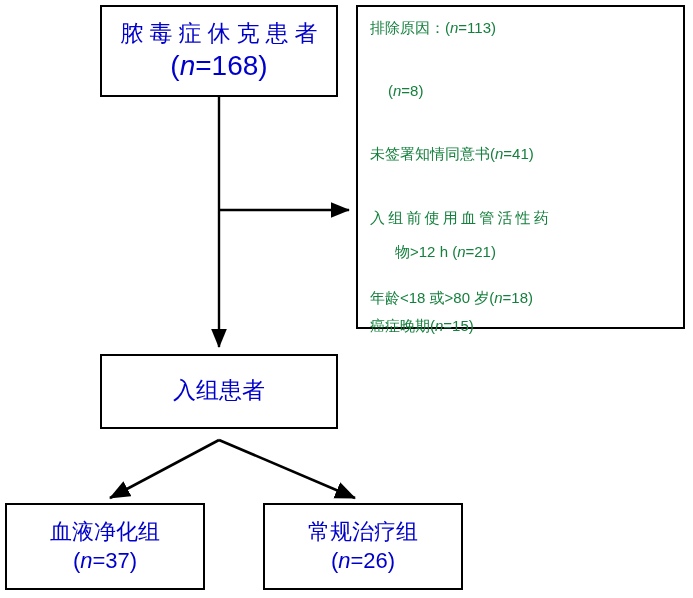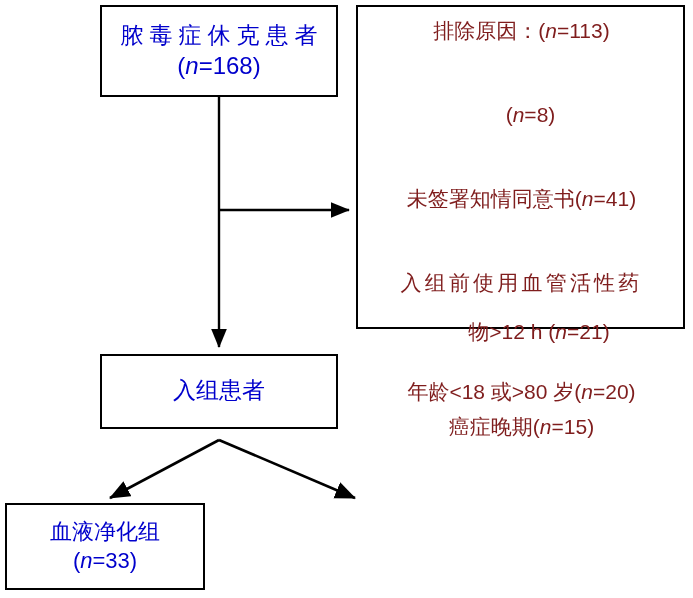--- a/index.html
+++ b/index.html
@@ -50,40 +50,39 @@
     width: 238px;
     height: 92px;
   }
   #node-enrollment-source .title {
     font-size: 23px;
     letter-spacing: 6px;
     text-indent: 6px;
     margin-bottom: 2px;
   }
   #node-enrollment-source .count {
-    font-size: 24px;
+    font-size: 28px;
   }
 
   
   #node-exclusions {
     left: 356px;
     top: 5px;
     width: 329px;
     height: 324px;
     display: block;
     text-align: left;
     padding: 12px 10px 10px 12px;
   }
   .excl-line {
-    color: #7f1d1d;
-    font-size: 21px;
+    color: #15803d;
+    font-size: 15px;
     margin-bottom: 11px;
     line-height: 1.16;
     white-space: pre-wrap;
-    text-align: center;
   }
   .excl-line:last-child { margin-bottom: 16px; }
 
   .excl-line .just {
     display: block;
     letter-spacing: 3.2px;
     text-indent: 0;
   }
   .excl-line .hang {
     display: block;
@@ -164,28 +163,32 @@
       <span class="hang"><span>(</span><span class="n-italic">n</span><span>=</span><span>8</span><span>)</span></span>
     </div>
 
     <div class="excl-line"><span>未签署知情同意书(</span><span class="n-italic">n</span><span>=</span><span>41</span><span>)</span></div>
 
     <div class="excl-line">
       <span class="just">入组前使用血管活性药</span>
       <span><span>物&gt;12 h (</span><span class="n-italic">n</span><span>=</span><span>21</span><span>)</span></span>
     </div>
 
-    <div class="excl-line"><span>年龄&lt;18 或&gt;80 岁(</span><span class="n-italic">n</span><span>=</span><span>20</span><span>)</span></div>
+    <div class="excl-line"><span>年龄&lt;18 或&gt;80 岁(</span><span class="n-italic">n</span><span>=</span><span>18</span><span>)</span></div>
 
     <div class="excl-line"><span>癌症晚期(</span><span class="n-italic">n</span><span>=</span><span>15</span><span>)</span></div>
   </div>
 
   <div class="node" id="node-enrolled">
     <div class="title">入组患者</div>
   </div>
 
   <div class="node" id="node-group-blood-purification">
     <div class="title">血液净化组</div>
-    <div class="count"><span>(</span><span class="n-italic">n</span><span>=</span><span>33</span><span>)</span></div>
+    <div class="count"><span>(</span><span class="n-italic">n</span><span>=</span><span>37</span><span>)</span></div>
   </div>
 
+  <div class="node" id="node-group-conventional">
+    <div class="title">常规治疗组</div>
+    <div class="count"><span>(</span><span class="n-italic">n</span><span>=</span><span>26</span><span>)</span></div>
+  </div>
 
 </div>
 
 </body></html>

